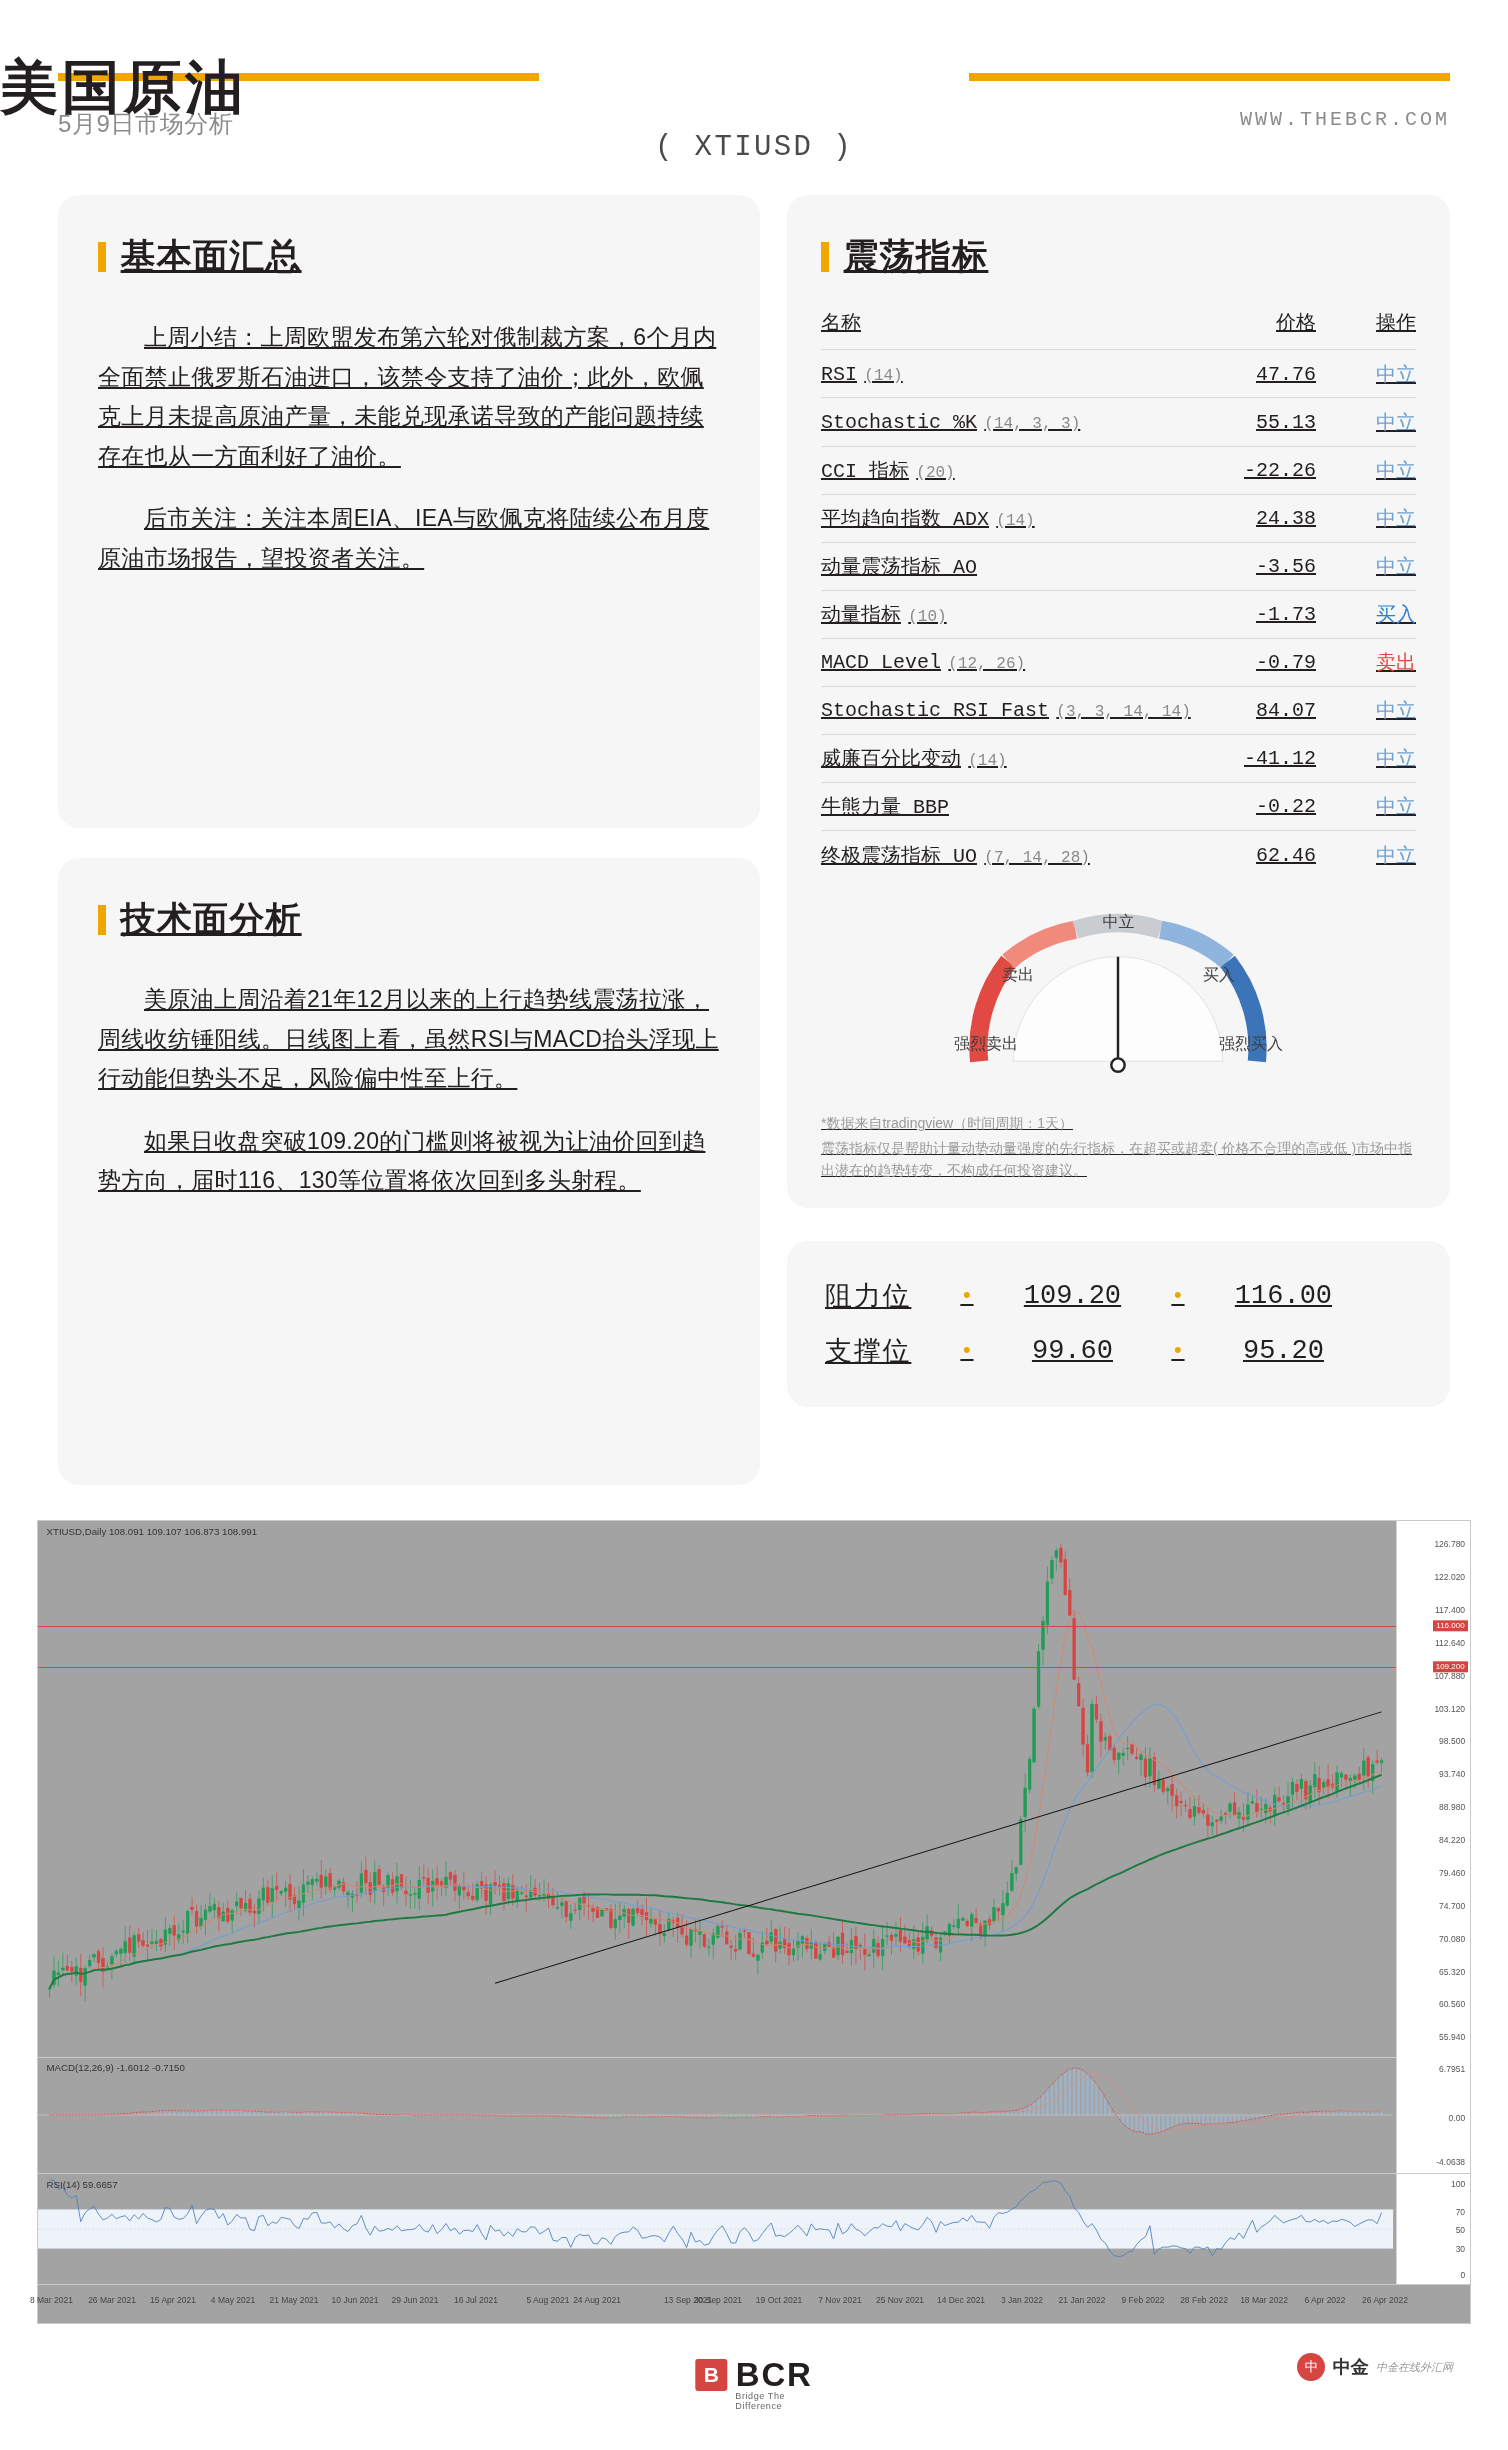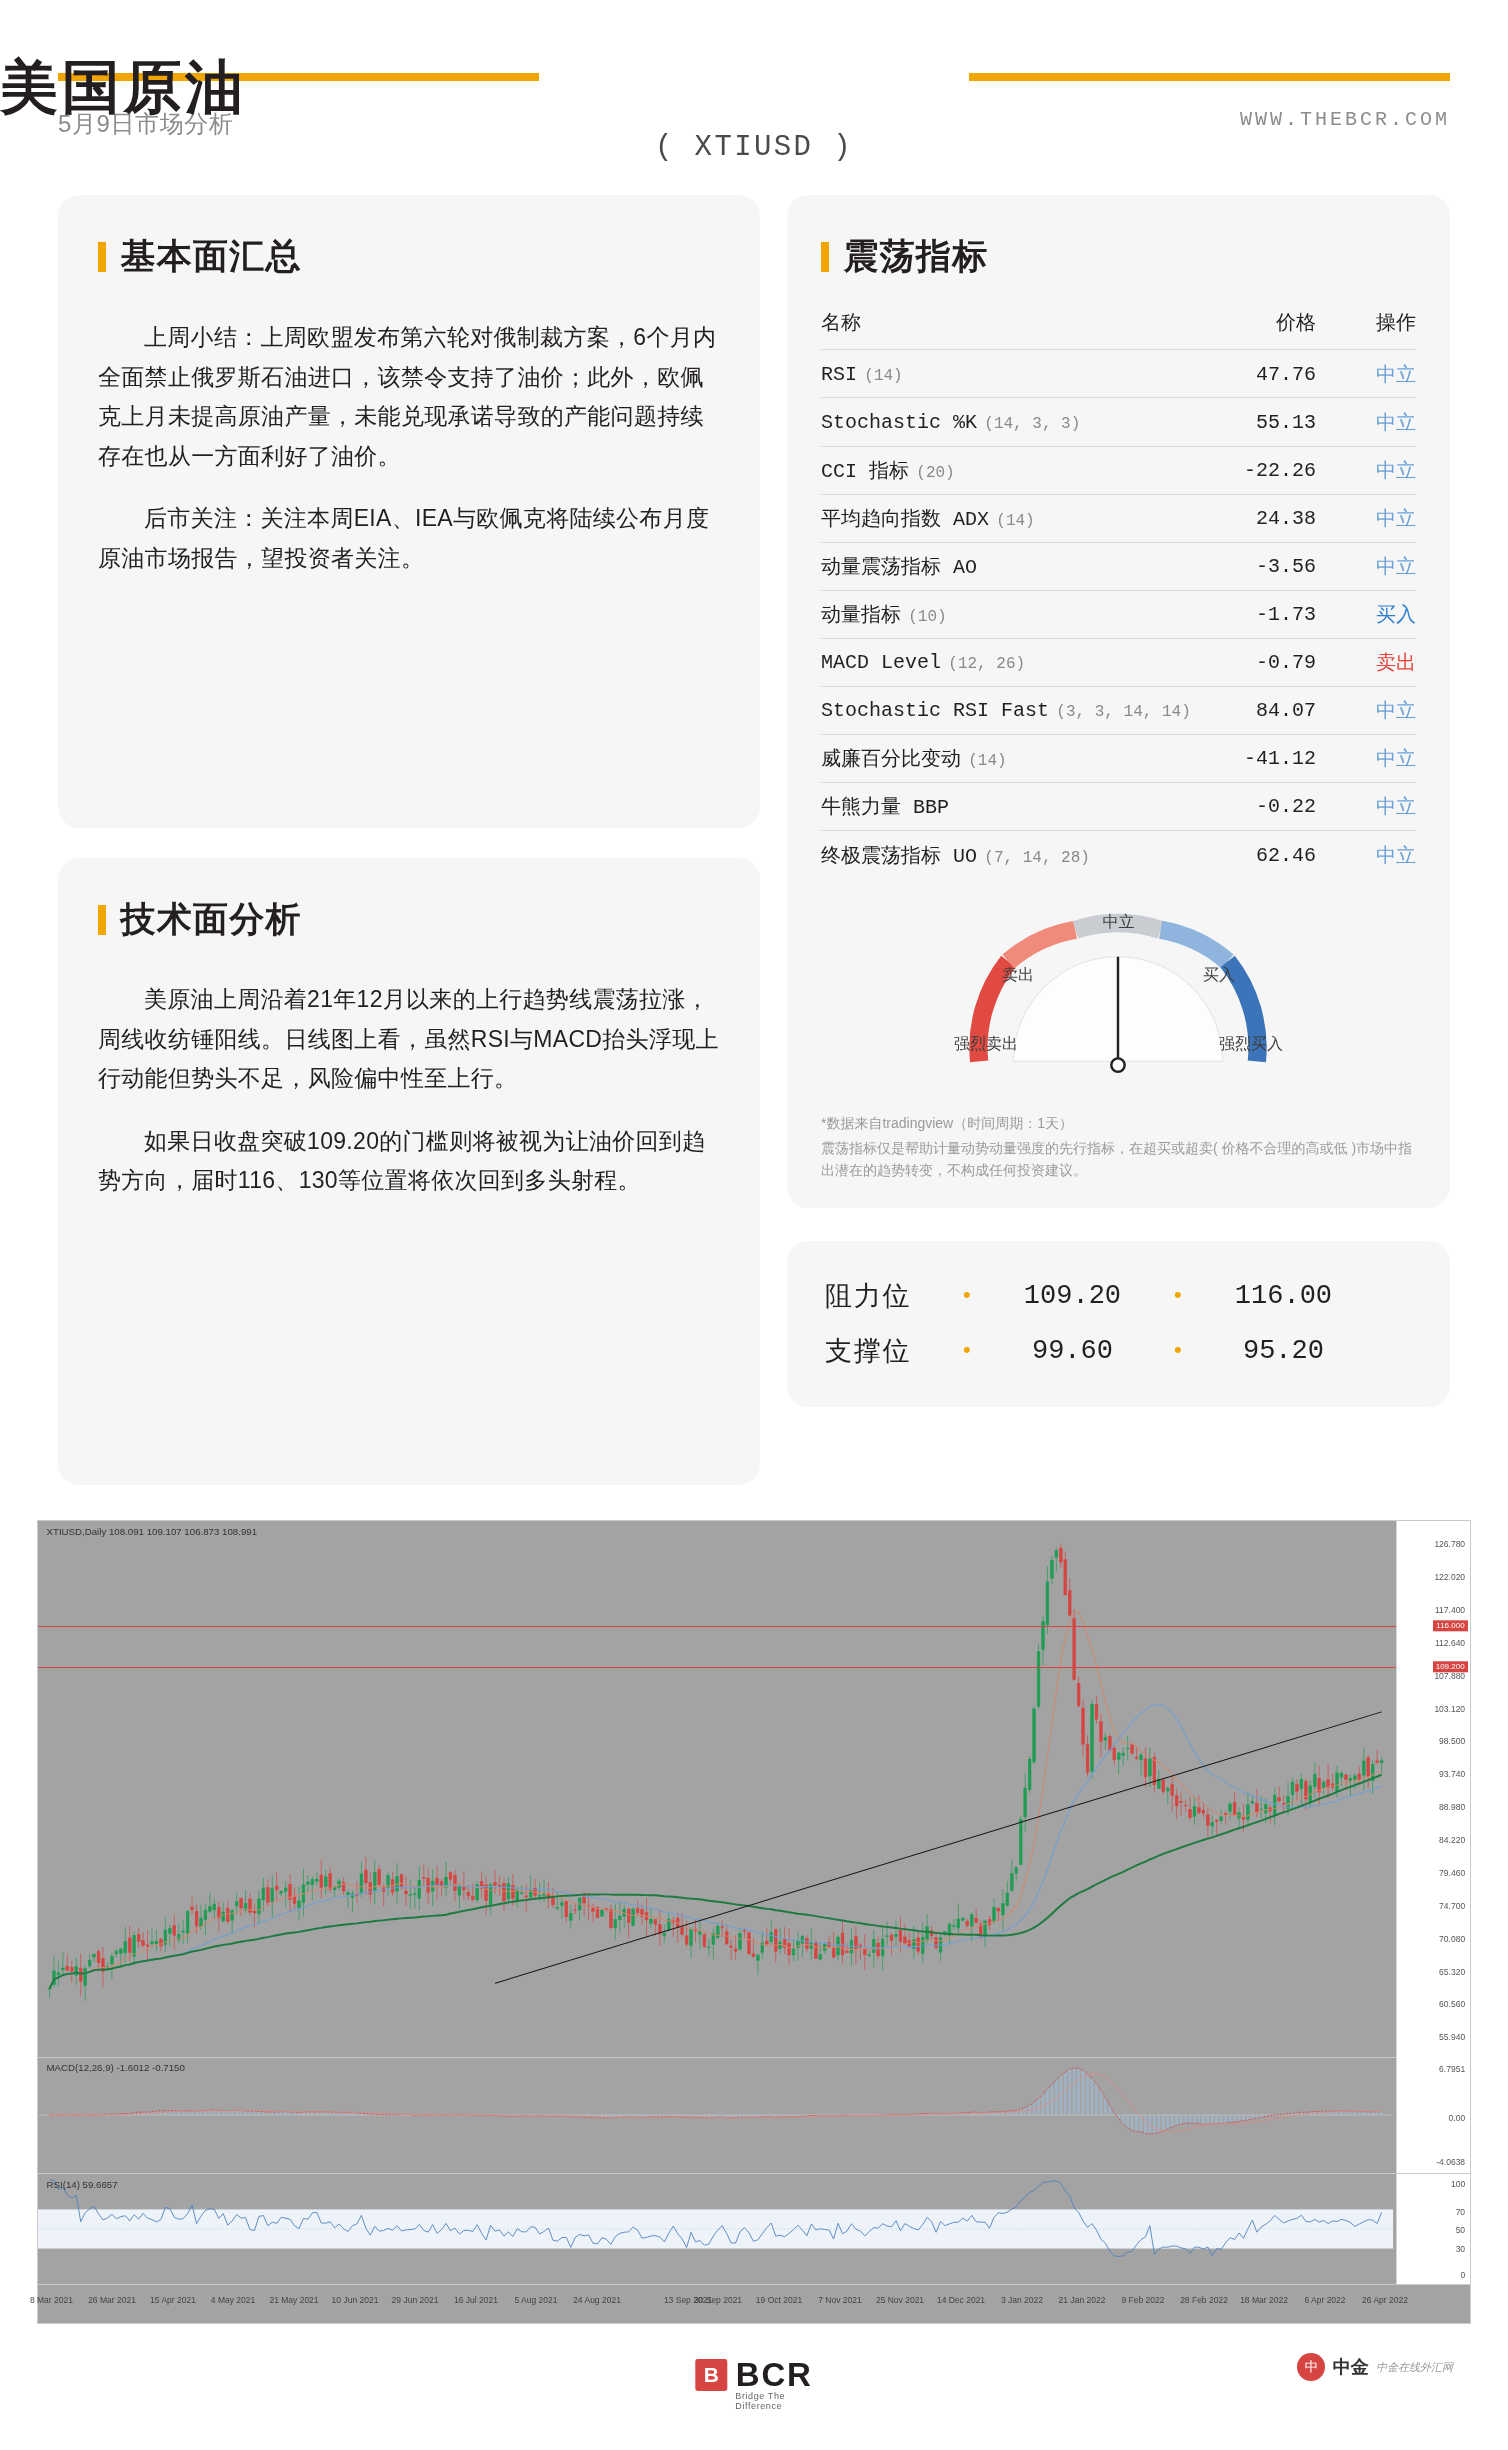--- a/index.html
+++ b/index.html
@@ -67,20 +67,21 @@
     letter-spacing: 2.4px;
     font-family: "Liberation Mono", monospace;
   }
 
   
   .cols {
     position: relative;
     padding: 0 58px;
     display: flex;
     gap: 27px;
+    text-decoration: underline;
   }
   .col-left { width: 703px; }
   .col-right { width: 664px; }
 
   .card {
     background: #f6f6f6;
     border-radius: 21px;
     box-sizing: border-box;
   }
 
@@ -1505,21 +1506,21 @@
 
   <div class="chart-xaxis">
       <div class="xtick" style="left: 13.4px;">8 Mar 2021</div>
       <div class="xtick" style="left: 74px;">26 Mar 2021</div>
       <div class="xtick" style="left: 135px;">15 Apr 2021</div>
       <div class="xtick" style="left: 195px;">4 May 2021</div>
       <div class="xtick" style="left: 256px;">21 May 2021</div>
       <div class="xtick" style="left: 317px;">10 Jun 2021</div>
       <div class="xtick" style="left: 377px;">29 Jun 2021</div>
       <div class="xtick" style="left: 438px;">16 Jul 2021</div>
-      <div class="xtick" style="left: 498px;">5 Aug 2021</div>
+      <div class="xtick" style="left: 510px;">5 Aug 2021</div>
       <div class="xtick" style="left: 559px;">24 Aug 2021</div>
       <div class="xtick" style="left: 650px; text-align: right;">13 Sep 2021</div>
       <div class="xtick" style="left: 680px;">30 Sep 2021</div>
       <div class="xtick" style="left: 741px;">19 Oct 2021</div>
       <div class="xtick" style="left: 802px;">7 Nov 2021</div>
       <div class="xtick" style="left: 862px;">25 Nov 2021</div>
       <div class="xtick" style="left: 923px;">14 Dec 2021</div>
       <div class="xtick" style="left: 984px;">3 Jan 2022</div>
       <div class="xtick" style="left: 1044px;">21 Jan 2022</div>
       <div class="xtick" style="left: 1105px;">9 Feb 2022</div>

